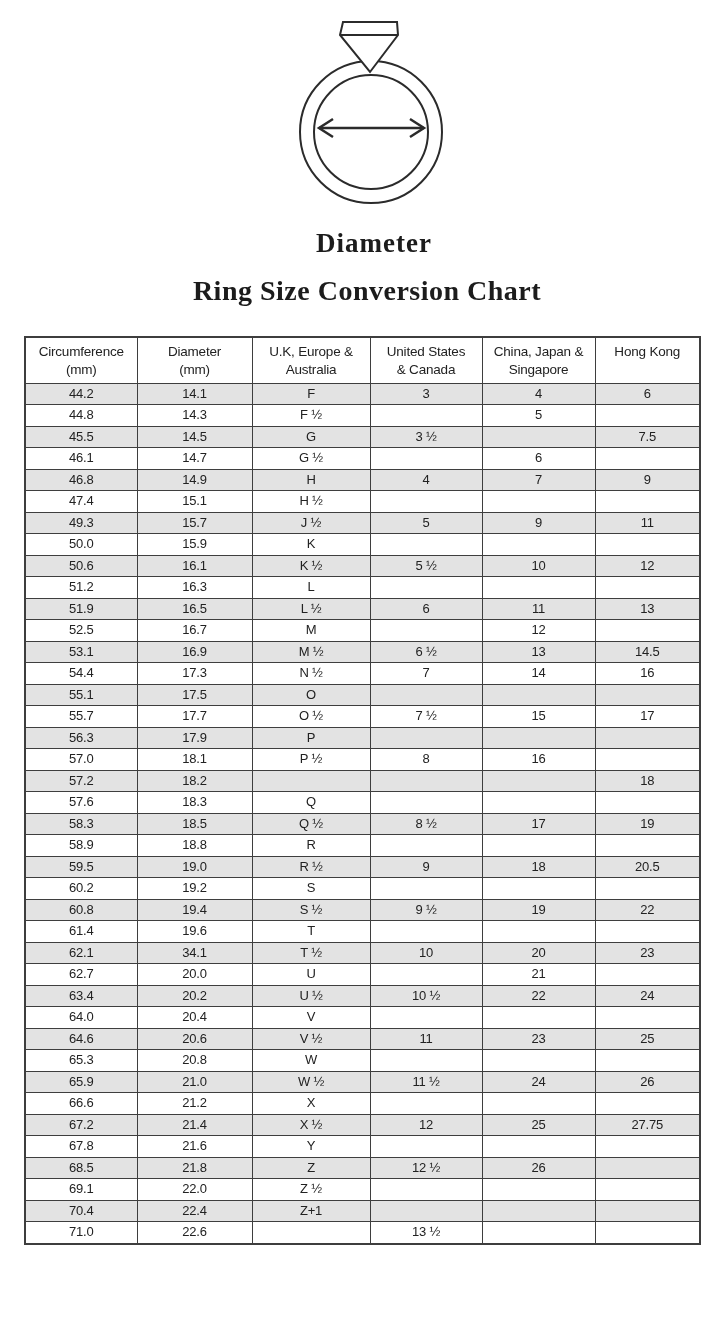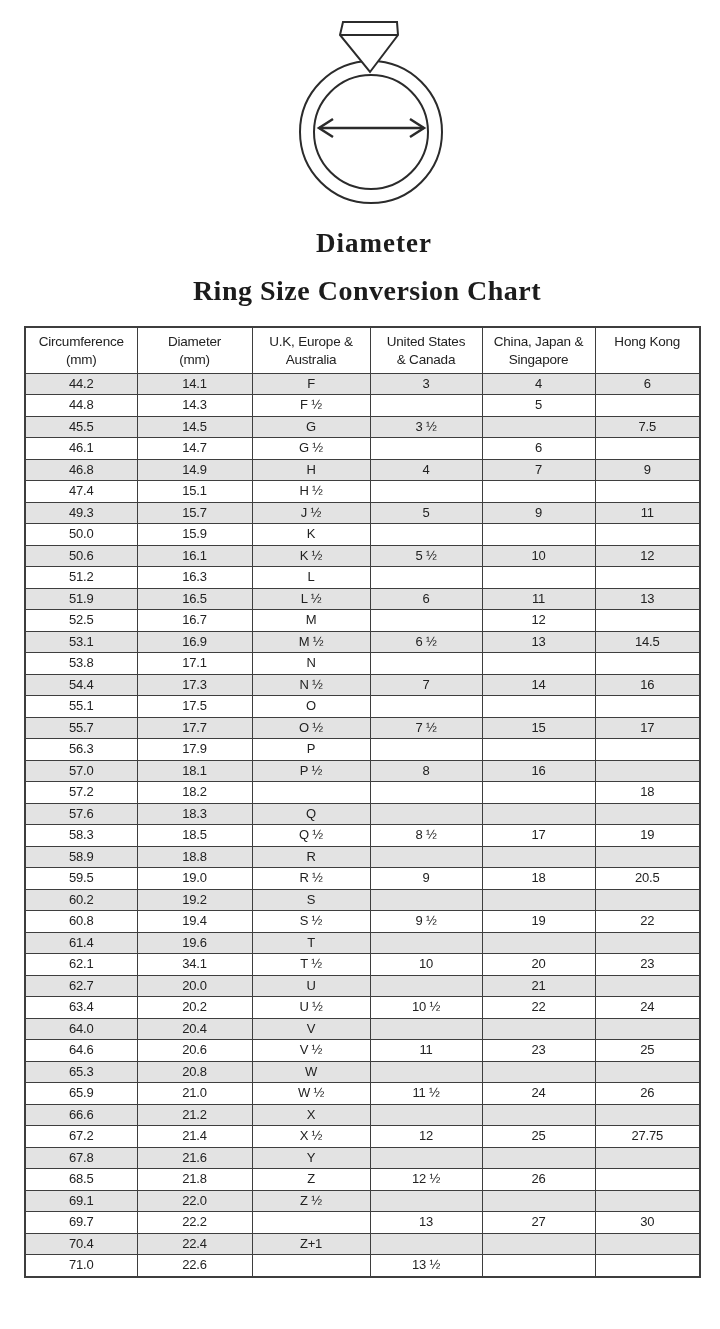--- a/index.html
+++ b/index.html
@@ -44,21 +44,21 @@
     text-align:center;
     font-family:"Liberation Serif",serif;
     font-weight:bold;
     font-size:28px;
     letter-spacing:0.5px;
     color:var(--title);
     transform:translateX(7px);
   }
   table.conversion{
     border-collapse:collapse;
-    margin:19px 0 0 24px;
+    margin:29px 0 0 24px;
     width:675px;
     table-layout:fixed;
     border:2px solid var(--border);
     font-size:13px;
     letter-spacing:-0.2px;
     padding-left:12px;
   }
   table.conversion th,
   table.conversion td{
     border:1px solid var(--border);
@@ -248,28 +248,20 @@
       </tr>
       <tr>
         <td>53.1</td>
         <td>16.9</td>
         <td>M ½</td>
         <td>6 ½</td>
         <td>13</td>
         <td>14.5</td>
       </tr>
       <tr>
-        <td>53.8</td>
-        <td>17.1</td>
-        <td>N</td>
-        <td></td>
-        <td></td>
-        <td></td>
-      </tr>
-      <tr>
         <td>54.4</td>
         <td>17.3</td>
         <td>N ½</td>
         <td>7</td>
         <td>14</td>
         <td>16</td>
       </tr>
       <tr>
         <td>55.1</td>
         <td>17.5</td>
@@ -456,28 +448,20 @@
       </tr>
       <tr>
         <td>69.1</td>
         <td>22.0</td>
         <td>Z ½</td>
         <td></td>
         <td></td>
         <td></td>
       </tr>
       <tr>
-        <td>69.7</td>
-        <td>22.2</td>
-        <td></td>
-        <td>13</td>
-        <td>27</td>
-        <td>30</td>
-      </tr>
-      <tr>
         <td>70.4</td>
         <td>22.4</td>
         <td>Z+1</td>
         <td></td>
         <td></td>
         <td></td>
       </tr>
       <tr>
         <td>71.0</td>
         <td>22.6</td>

